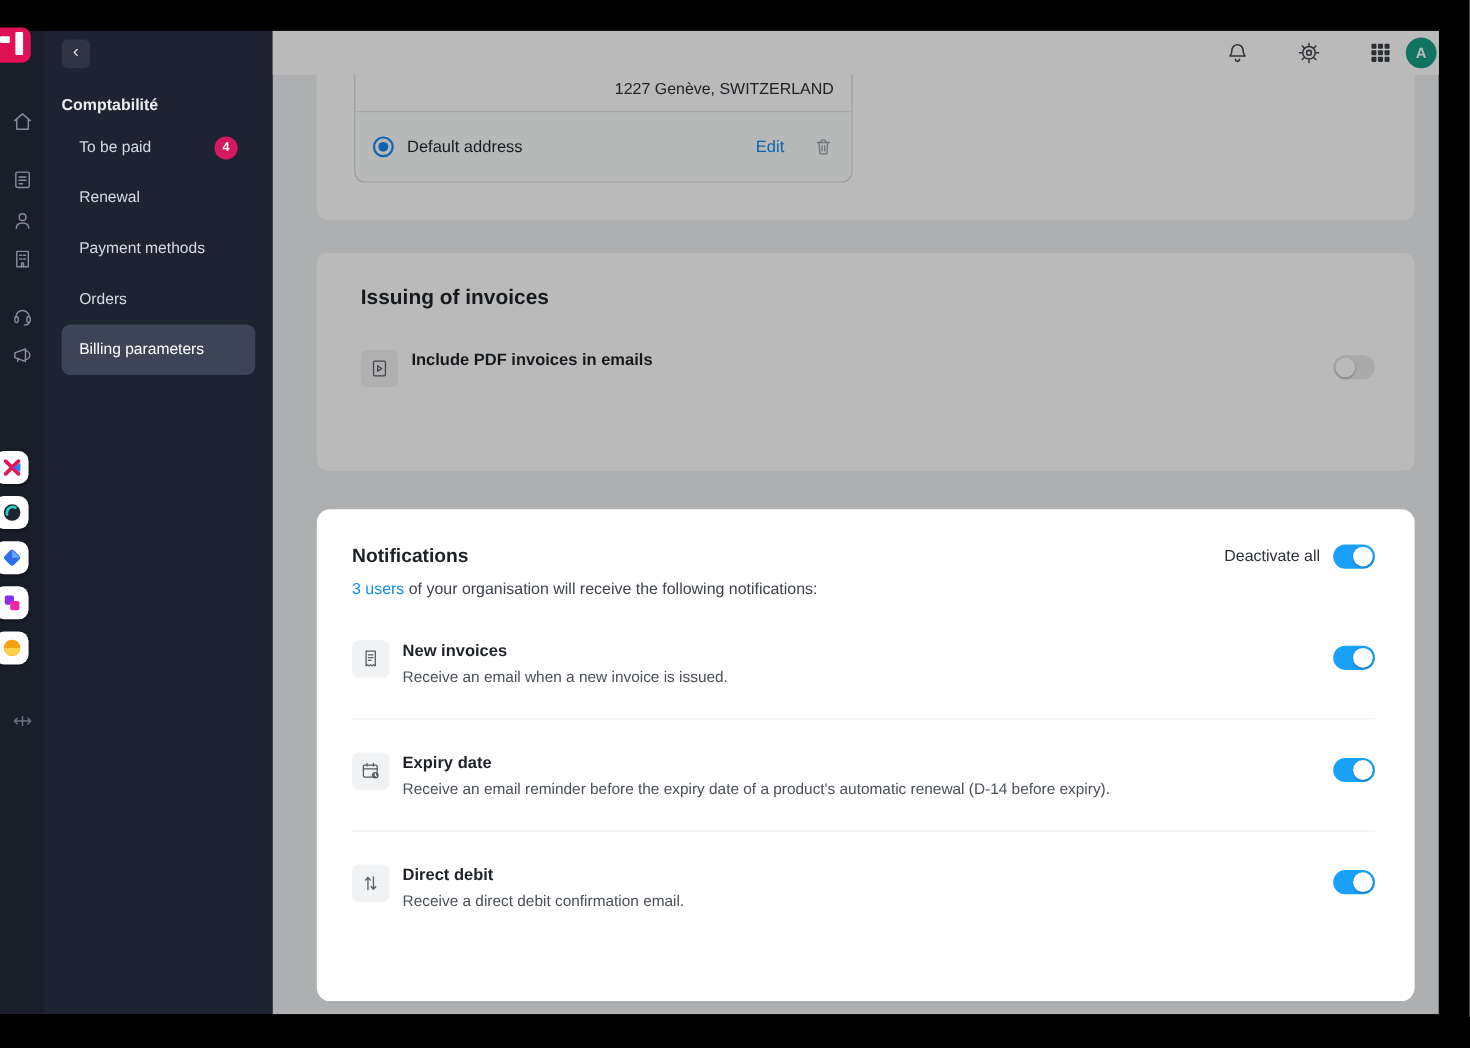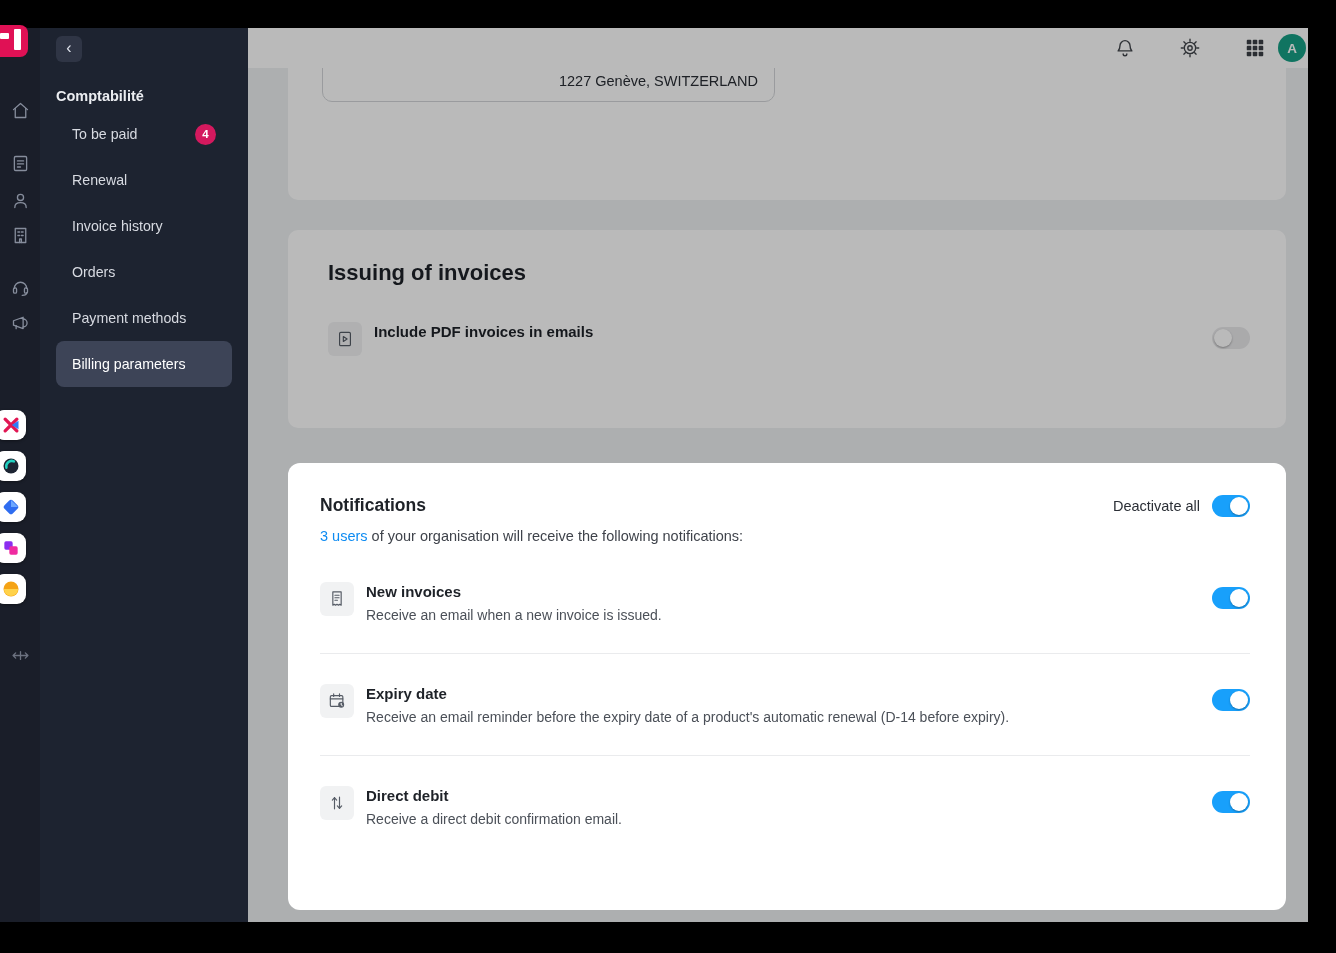--- a/index.html
+++ b/index.html
@@ -57,21 +57,21 @@
   .radio::after { content:""; position:absolute; left:3px; top:3px; width:9px; height:9px; border-radius:50%; background:#1787f5; }
   .addr-label { font-size:15px; color:#23272e; }
   .edit-link { margin-left:auto; font-size:15px; color:#0d8bf2; cursor:pointer; }
   .trash { margin-left:26px; cursor:pointer; display:flex; }
   .trash svg { width:19px; height:19px; stroke:#9aa0a8; fill:none; stroke-width:1.5; stroke-linecap:round; stroke-linejoin:round; }
 
   .gap30 { height:30px; } .gap35 { height:35px; }
 
   
   .card { background:#fff; border-radius:10px; }
-  .card-title { font-size:22px; font-weight:700; color:#1e2228; }
+  .card-title { font-size:19px; font-weight:700; color:#1e2228; }
   .icon-box { width:34px; height:34px; background:#f1f2f3; border-radius:6px; display:flex; align-items:center; justify-content:center; flex:none; }
   .icon-box svg { width:20px; height:20px; stroke:#565c66; fill:none; stroke-width:1.4; stroke-linecap:round; stroke-linejoin:round; }
   .row { display:flex; align-items:flex-start; }
   .row-text { margin-left:12px; }
   .row-title { font-size:15px; font-weight:700; color:#1e2228; padding-top:1px; }
   .row-desc { margin-top:7px; font-size:14px; color:#4b5058; }
 
   .toggle { position:relative; width:38px; height:22px; border-radius:11px; flex:none; cursor:pointer; }
   .toggle .knob { position:absolute; top:2px; width:18px; height:18px; border-radius:50%; background:#fff; box-shadow:0 1px 2px rgba(0,0,0,.3); }
   .toggle.on { background:#18a0fb; } .toggle.on .knob { right:2px; }
@@ -186,27 +186,24 @@
       </div>
     <div class="section-title">Comptabilité</div>
     <div class="menu-item">
       <span>To be paid</span>
       <span class="badge">4</span>
     </div>
     <div class="menu-item">
         <span>Renewal</span>
       </div>
     <div class="menu-item">
-        <span>Invoice history</span>
+        <span>Payment methods</span>
       </div>
     <div class="menu-item">
         <span>Orders</span>
-      </div>
-    <div class="menu-item">
-        <span>Payment methods</span>
       </div>
     <div class="menu-item active">
         <span>Billing parameters</span>
       </div>
   </div>
 
   <div class="main">
 
     <div class="topbar">
       <div class="top-icons">
@@ -240,20 +237,33 @@
         </div>
       </div>
       <div class="avatar">A</div>
     </div>
 
     <div class="content">
 
       <div class="parent-card">
         <div class="sub-card">
           <div class="addr-line">1227 Genève, SWITZERLAND</div>
+          <div class="addr-row">
+            <span class="radio"></span>
+            <span class="addr-label">Default address</span>
+            <span class="edit-link">Edit</span>
+            <span class="trash">
+              <svg viewBox="0 0 24 24">
+                  <path d="M5 7 h14"></path>
+                  <path d="M9.5 7 V5 a1 1 0 0 1 1-1 h3 a1 1 0 0 1 1 1 V7"></path>
+                  <path d="M7 7 l1 13 h8 l1-13"></path>
+                  <path d="M10.5 10.5 v6 M13.5 10.5 v6"></path>
+                </svg>
+            </span>
+          </div>
         </div>
       </div>
 
       <div class="gap30"></div>
 
       <div class="card card2">
         <div class="card-title">Issuing of invoices</div>
         <div class="row">
           <div class="icon-box">
             <svg viewBox="0 0 24 24">

